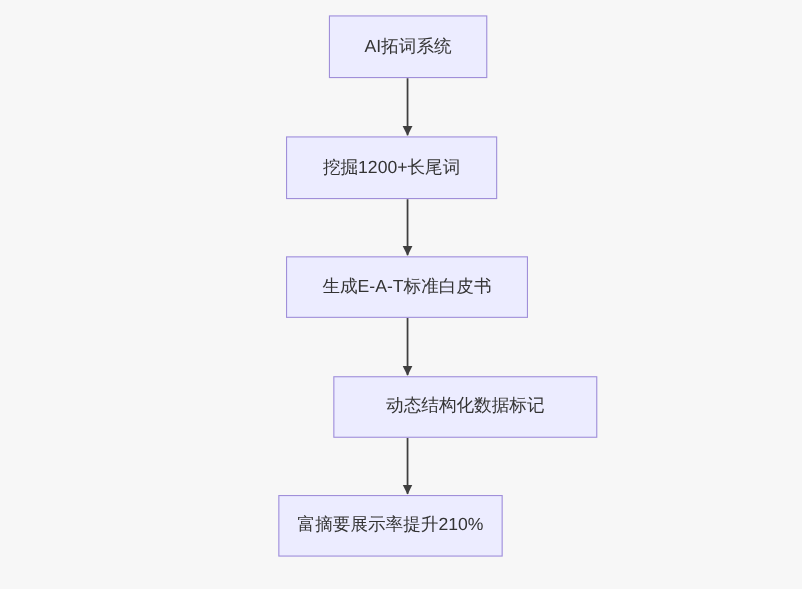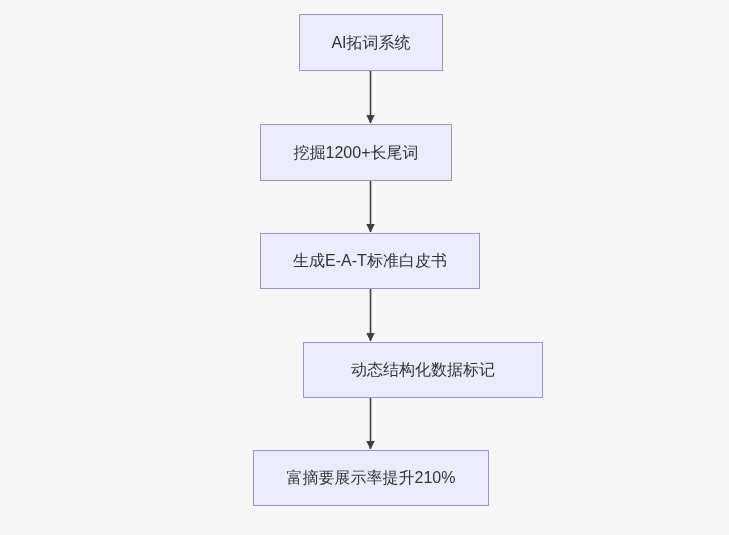--- a/index.html
+++ b/index.html
@@ -37,21 +37,21 @@
     justify-content: center;
     font-size: 16px;
     line-height: 1.2;
     text-align: center;
     white-space: nowrap;
   }
   .node-1 { left: 299px; top: 14px;  width: 144px; height: 57px; }
   .node-2 { left: 260px; top: 124px; width: 192px; height: 57px; }
   .node-3 { left: 260px; top: 233px; width: 220px; height: 56px; }
   .node-4 { left: 263px; top: 342px; width: 240px; height: 56px; margin-left: 40px; }
-  .node-5 { left: 253px; top: 450px; width: 236px; height: 56px; }
+  .node-5 { left: 253px; top: 450px; width: 204px; height: 56px; }
 </style>
 </head>
 <body>
 
 <div class="canvas">
 
   <svg class="edges" viewBox="0 0 729 535" xmlns="http://www.w3.org/2000/svg">
     <defs>
       <marker id="arrowhead" markerUnits="userSpaceOnUse" markerWidth="10" markerHeight="10" refX="8.5" refY="4.5" orient="auto">
         <path d="M0,0 L9,4.5 L0,9 z" fill="#3f3f3f"></path>

